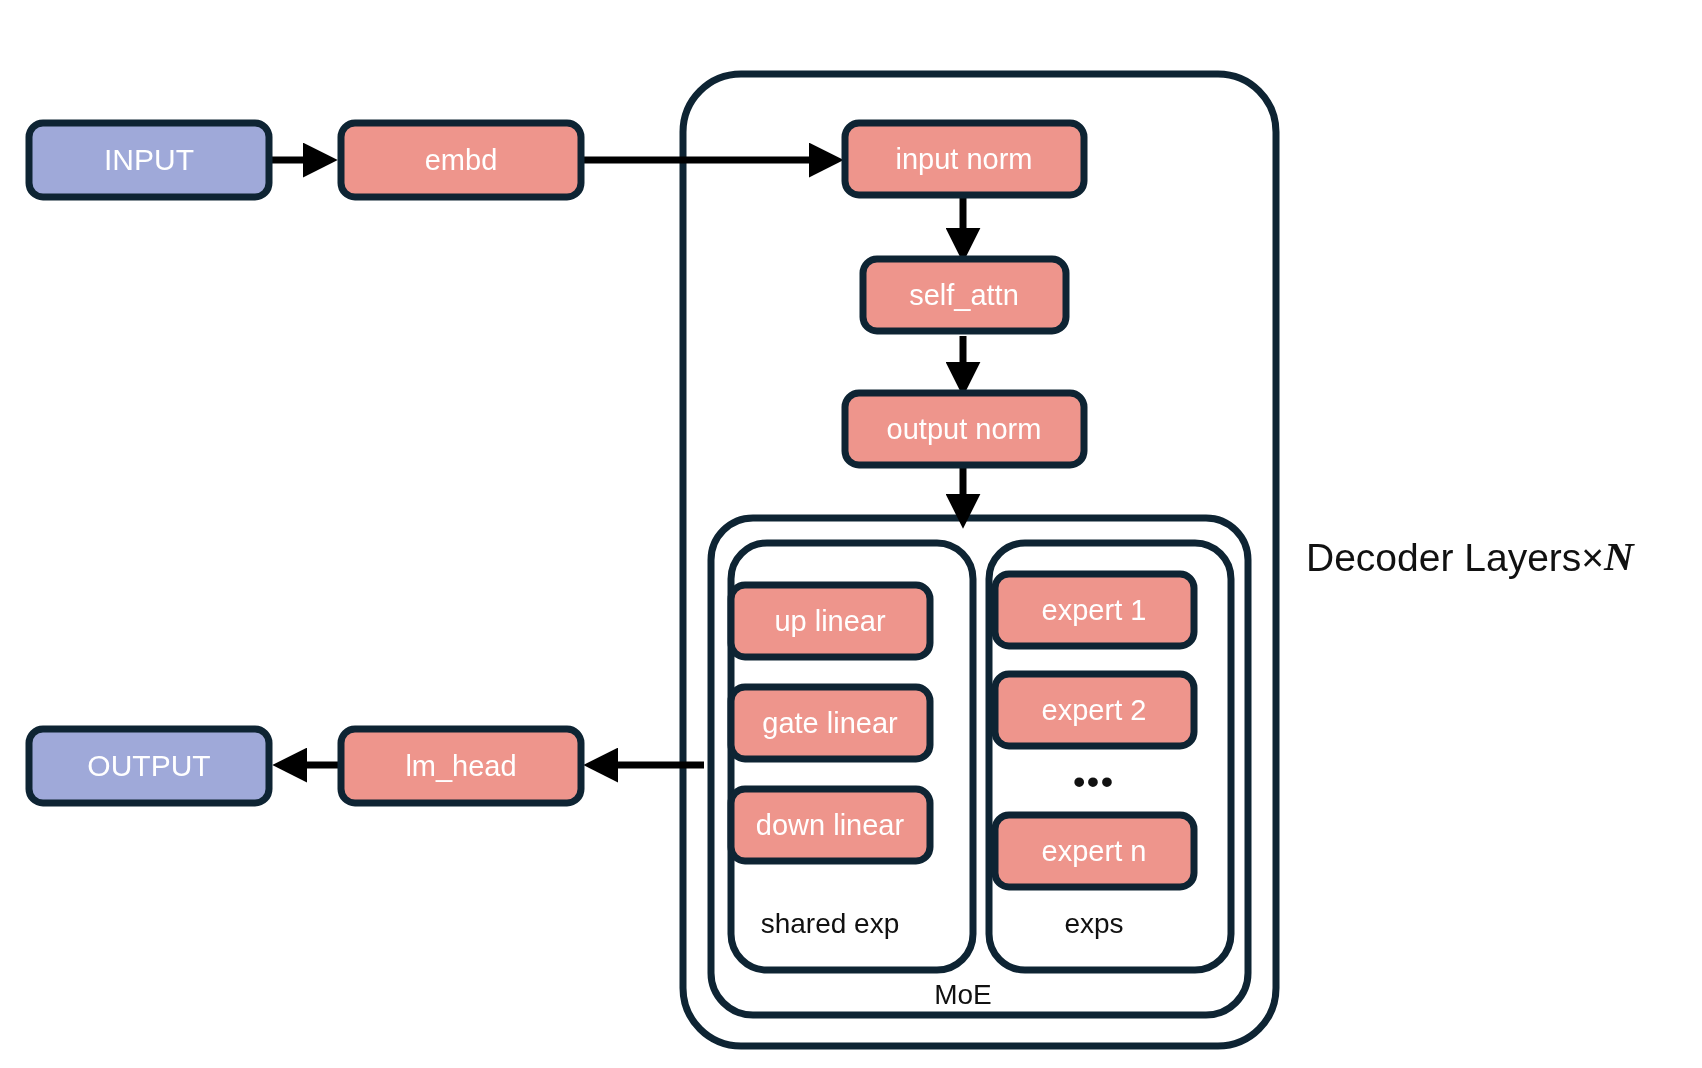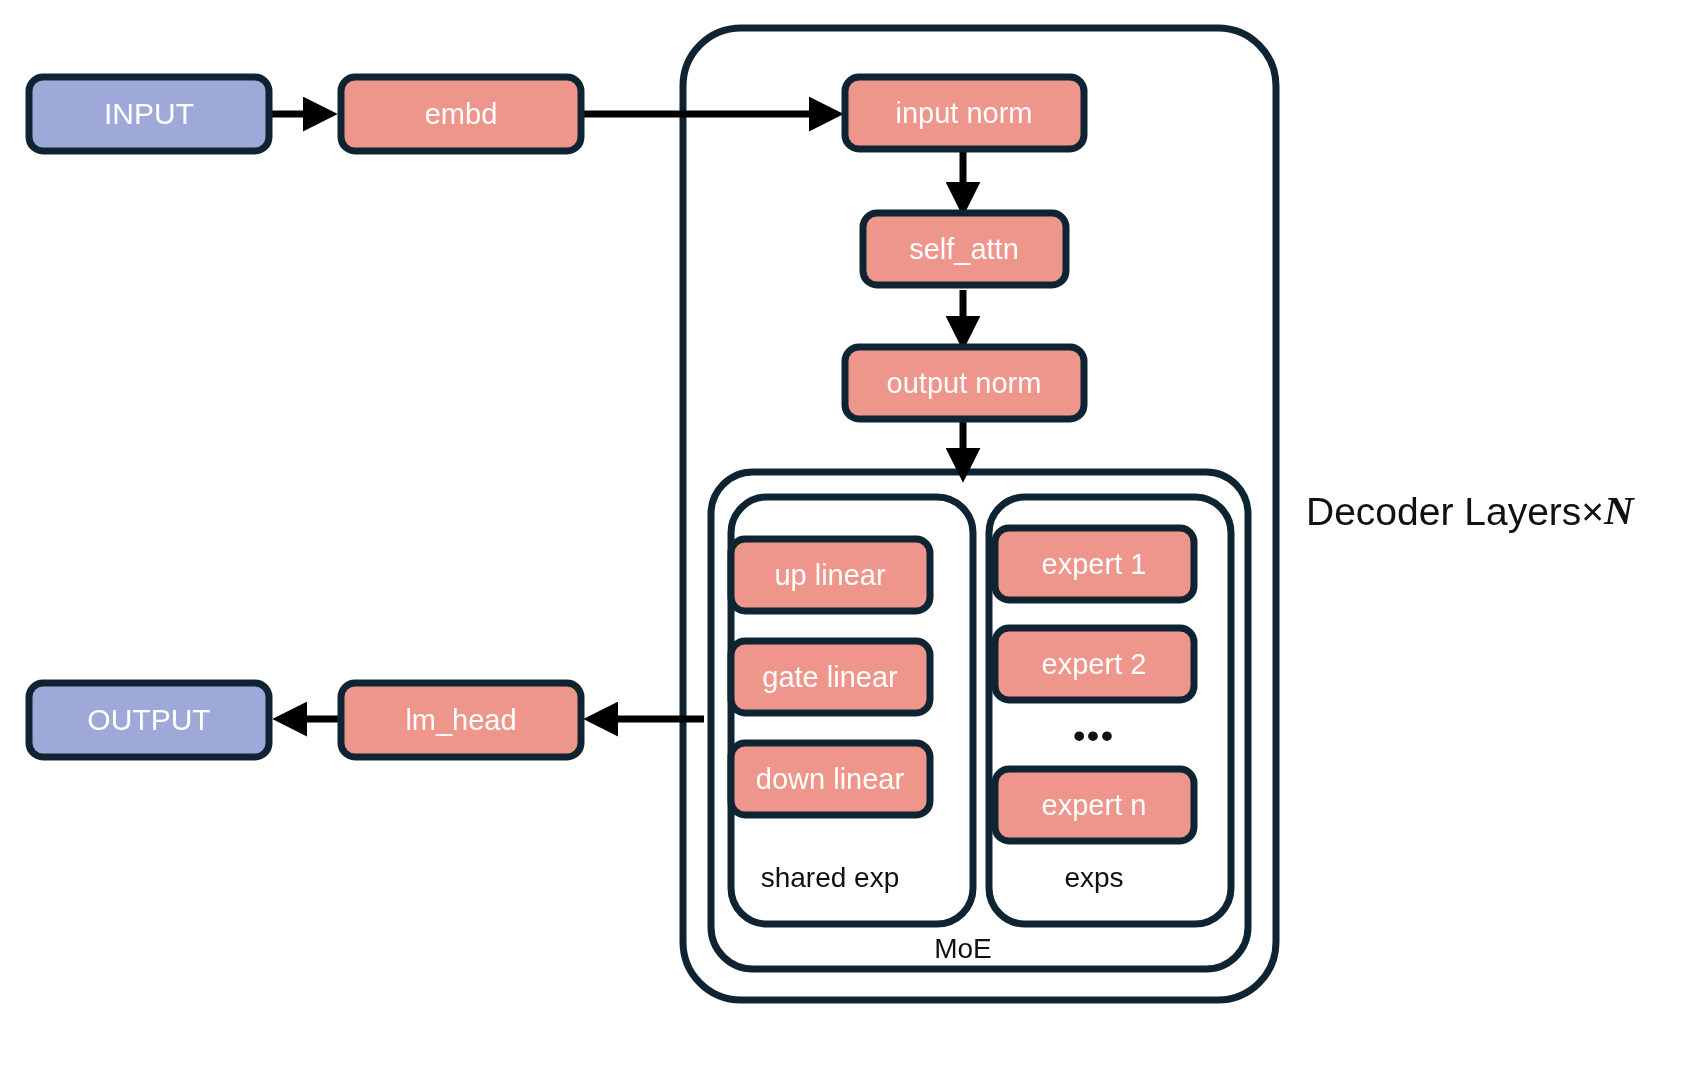--- a/index.html
+++ b/index.html
@@ -11,20 +11,21 @@
     width: 1702px;
     height: 1068px;
     overflow: hidden;
     font-family: "Liberation Sans", sans-serif;
   }
   #diagram-root {
     position: relative;
     width: 1702px;
     height: 836px;
     background: #ffffff;
+    margin-top: 46px;
   }
   svg.canvas {
     position: absolute;
     top: 0;
     left: 0;
     width: 1702px;
     height: 1068px;
     display: block;
   }
   .node-rect {

